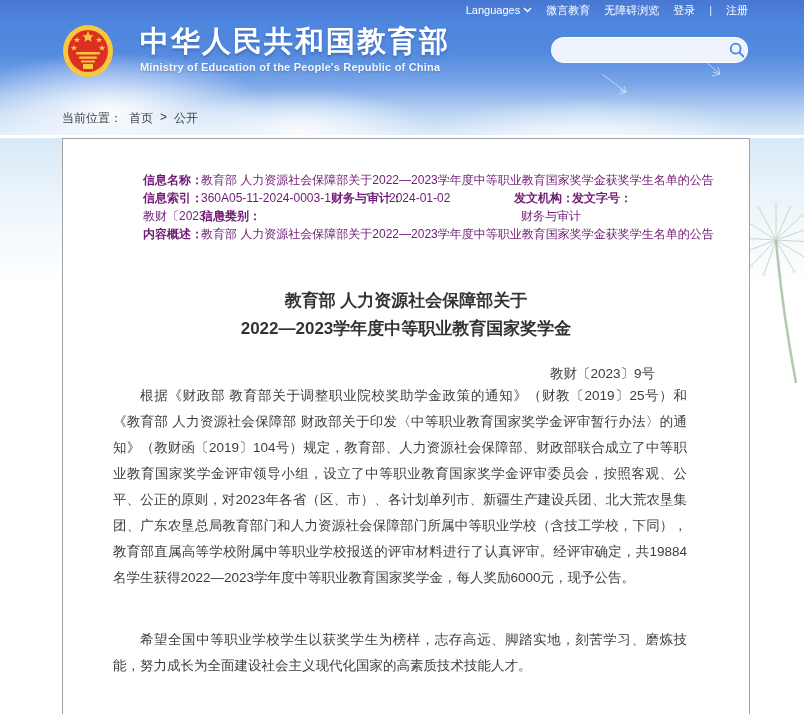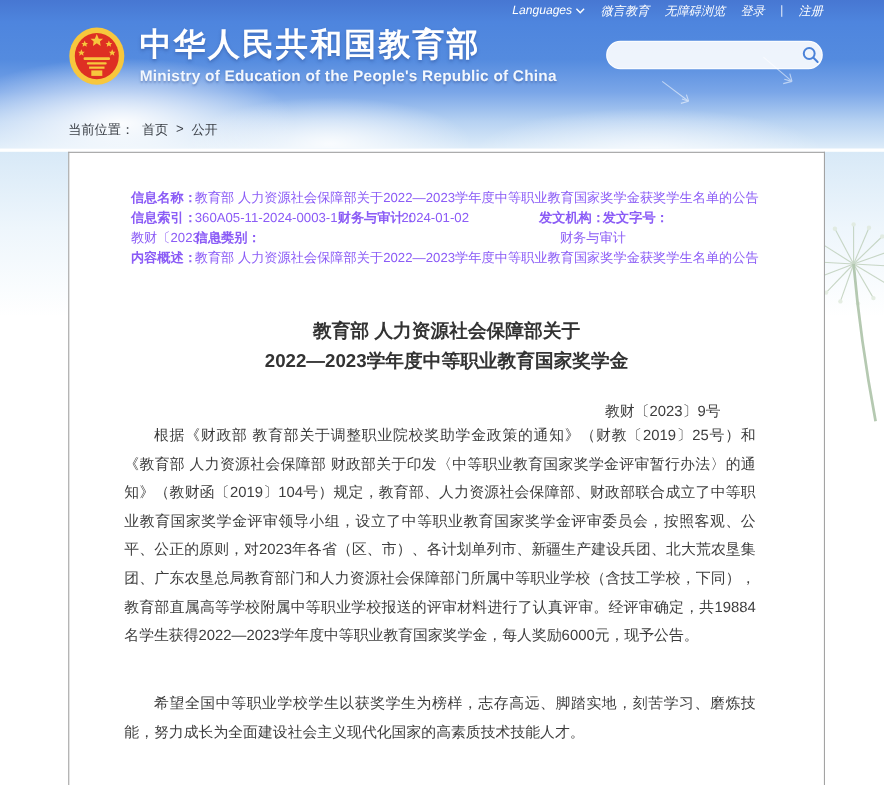--- a/index.html
+++ b/index.html
@@ -22,32 +22,32 @@
     background:linear-gradient(180deg,#4777d2 0%,#4e85de 15%,#548bdf 40%,#7aa6e8 62%,#b7d2f2 82%,#ddecf9 100%);
     overflow:hidden;
   }
   .cloud{position:absolute;background:radial-gradient(ellipse at center,rgba(255,255,255,.95) 0%,rgba(255,255,255,0) 70%);pointer-events:none;}
   .c1{left:-50px;top:52px;width:320px;height:120px;}
   .c2{left:170px;top:88px;width:260px;height:85px;opacity:.9;}
   .c3{left:430px;top:98px;width:320px;height:80px;opacity:.75;}
   .topbar{
     position:absolute;top:0;right:56px;height:20px;
     display:flex;align-items:center;gap:14px;
-    font-size:11px;color:#fff;font-style:italic;
+    font-size:11px;color:#fff;
   }
   .tb-item{color:#fff;text-decoration:none;cursor:pointer;display:inline-flex;align-items:center;gap:3px;white-space:nowrap;}
   .tb-sep{color:rgba(255,255,255,.85);}
-  .brand{position:absolute;left:62px;top:24px;display:flex;align-items:flex-start;gap:13px;}
+  .brand{position:absolute;left:62px;top:24px;display:flex;align-items:flex-start;gap:26px;}
   .emblem{width:52px;height:54px;flex:0 0 auto;}
   .site-title{
     font-size:29px;font-weight:bold;color:#fff;letter-spacing:2px;line-height:34px;
     text-shadow:0 2px 3px rgba(40,70,140,.45);
   }
   .site-subtitle{
-    font-size:14px;font-weight:bold;color:#f2f7fd;margin-top:3px;letter-spacing:.2px;
+    font-size:11px;font-weight:bold;color:#f2f7fd;margin-top:3px;letter-spacing:.2px;
     text-shadow:0 1px 2px rgba(40,70,140,.4);
   }
   .searchbox{
     position:absolute;left:551px;top:37px;width:197px;height:26px;
     background:rgba(255,255,255,.9);
     border:1px solid rgba(255,255,255,.95);
     border-radius:13px;
     display:flex;align-items:center;
   }
   .searchbox input{
@@ -72,22 +72,22 @@
     margin:3px 0 0 62px;width:688px;height:640px;
     background:#fff;border:1px solid #a3a3a3;border-bottom:none;
     padding-top:32px;
   }
   
   .meta{
     display:grid;
     grid-template-columns:58px 130px 58px 125px 58px 1fr;
     grid-auto-rows:18px;
     align-items:center;
-    padding:0 36px 0 56px;
-    font-size:12px;color:#8b5cf6;
+    padding:0 36px 0 80px;
+    font-size:12px;color:#701a75;
   }
   .m-label{font-weight:bold;white-space:nowrap;}
   .m-value{white-space:nowrap;overflow:visible;}
   .span-rest{grid-column:2 / 7;}
   .span-4to7{grid-column:4 / 7;text-align:center;}
   
   .doc-title{margin-top:44px;text-align:center;font-weight:bold;font-size:17px;line-height:28px;color:#333;}
   .doc-body{padding:0 62px 0 50px;}
   .doc-number{margin-top:22px;text-align:right;padding-right:32px;font-size:13.5px;color:var(--text);}
   .para{font-size:13.5px;line-height:26px;text-align:justify;text-indent:2em;color:var(--text);}

